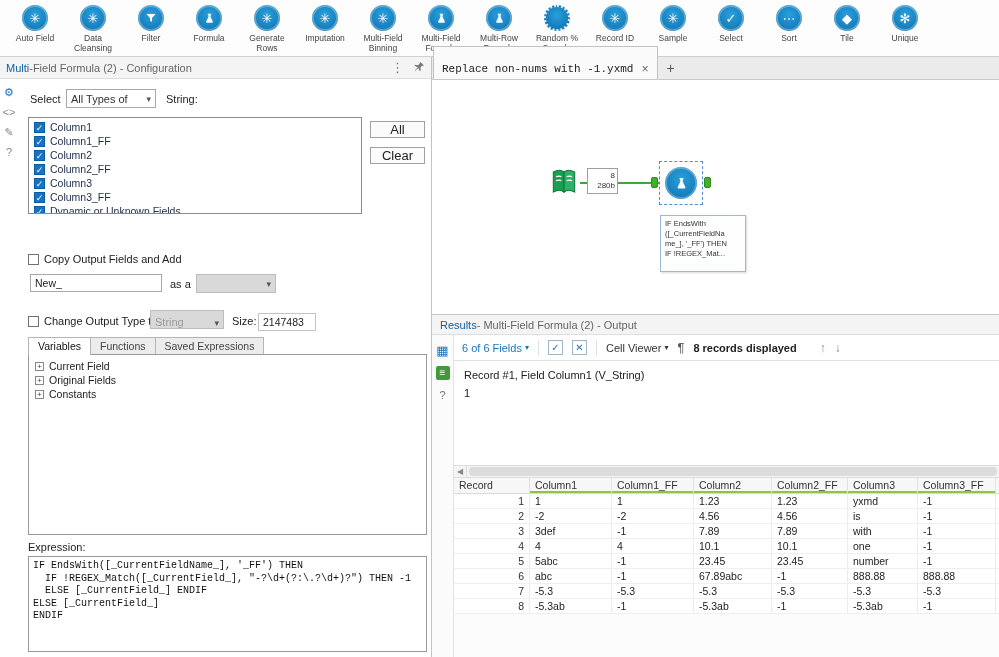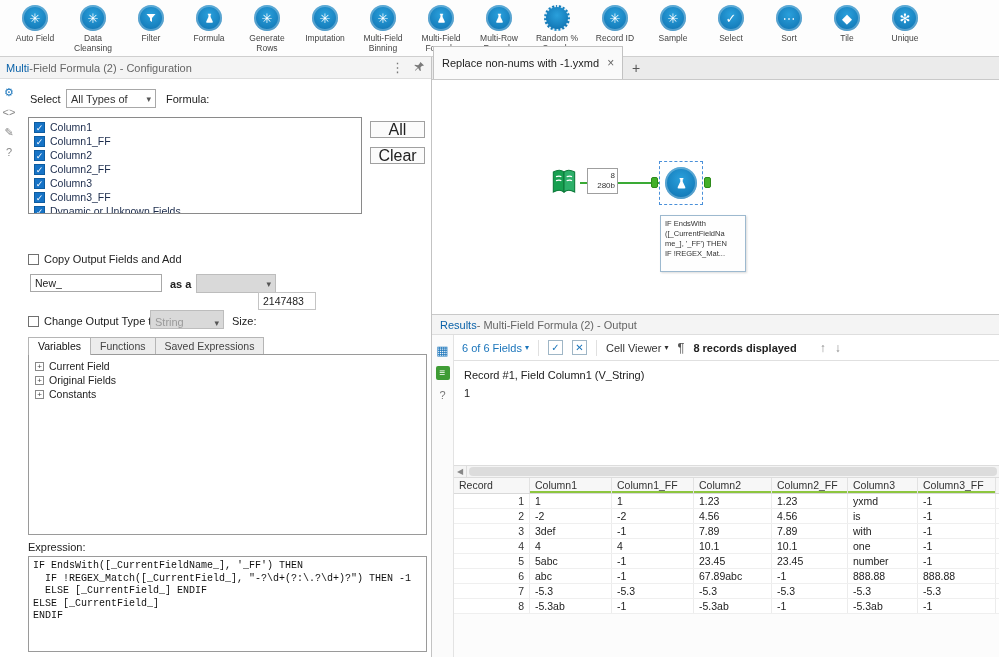--- a/index.html
+++ b/index.html
@@ -59,21 +59,21 @@
   .field-row { display: flex; align-items: center; gap: 5px; padding: 1px 5px; cursor: pointer; }
   .cb {
     width: 11px; height: 11px; flex: none; background: #1673c6; border: 1px solid #0d5ca0;
     color: #fff; font-size: 9px; line-height: 10px; text-align: center;
   }
   .cb-empty { width: 11px; height: 11px; flex: none; border: 1px solid #707070; background: #fff; }
   .field-label { color: #1c2c4c; font-size: 10.5px; }
 
   .btn {
     position: absolute; width: 55px; height: 17px; border: 1px solid #a0a0a0; background: #fbfbfb;
-    font-size: 16px; color: #222; text-align: center; line-height: 15px; cursor: pointer;
+    font-size: 13px; color: #222; text-align: center; line-height: 15px; cursor: pointer;
   }
   .check-row { position: absolute; display: flex; align-items: center; gap: 5px; cursor: pointer; }
   .textinput {
     position: absolute; border: 1px solid #a8a8a8; background: #fff; height: 18px;
     font-size: 10.5px; color: #222; padding: 0 4px; line-height: 16px;
   }
 
   .tabs { position: absolute; left: 28px; top: 258px; display: flex; }
   .tab {
     padding: 2px 9px 3px; border: 1px solid #b5b5b5; border-bottom: none; background: #ececec;
@@ -96,21 +96,21 @@
     position: absolute; left: 28px; top: 477px; width: 399px; height: 96px;
     border: 1px solid #9a9a9a; background: #fff; padding: 3px 4px; overflow: hidden;
   }
   .expr-editor pre { font-family: "Liberation Mono", "DejaVu Sans Mono", monospace; font-size: 10px; line-height: 1.25; color: #111; }
 
   
   .right { flex: 1; display: flex; flex-direction: column; min-width: 0; }
   .tabbar { height: 23px; background: #ebebeb; border-bottom: 1px solid #c9c9c9; display: flex; align-items: flex-end; padding-left: 1px; }
   .doc-tab {
     background: #fafafa; border: 1px solid #c2c2c2; border-bottom: none; height: 22px;
-    display: flex; align-items: center; gap: 8px; padding: 16px 8px; font-size: 11px; color: #222; cursor: pointer;
+    display: flex; gap: 8px; padding: 16px 8px; font-size: 11px; color: #222; cursor: pointer; font-family: Liberation Mono, monospace;
   }
   .doc-tab .x { color: #666; font-size: 12px; cursor: pointer; }
   .plus-tab { width: 26px; height: 22px; display: flex; align-items: center; justify-content: center; color: #555; font-size: 14px; cursor: pointer; }
 
   .canvas { height: 235px; position: relative; background: #fff; border-bottom: 1px solid #c9c9c9; }
   .wire { position: absolute; left: 148px; top: 102px; width: 80px; height: 2px; background: #3aaa35; }
   .conn-label {
     position: absolute; left: 155px; top: 88px; width: 31px; height: 26px;
     border: 1px solid #9f9f9f; background: #fff; font-size: 8px; color: #333;
     display: flex; flex-direction: column; justify-content: center; text-align: right; padding: 0 2px; line-height: 1.25;
@@ -297,21 +297,21 @@
           <span class="strip-icon">&lt;&gt;</span>
           <span class="strip-icon">✎</span>
           <span class="strip-icon">?</span>
         </div>
 
         <span class="lbl" style="left:30px; top:14px;">Select</span>
         <div class="dropdown" style="left:66px; top:10px; width:90px;">
           <span>All Types of</span>
           <span class="chev">▾</span>
         </div>
-        <span class="lbl" style="left:166px; top:14px;">Formula:</span>
+        <span class="lbl" style="left:166px; top:14px;">String:</span>
 
         <div class="listbox" id="field-list">
             <div class="field-row">
               <span class="cb">✓</span>
               <span class="field-label">Column1</span>
             </div>
             <div class="field-row">
               <span class="cb">✓</span>
               <span class="field-label">Column1_FF</span>
             </div>
@@ -339,35 +339,35 @@
 
         <div class="btn" style="left:370px; top:42px;">All</div>
         <div class="btn" style="left:370px; top:68px;">Clear</div>
 
         <div class="check-row" style="left:28px; top:174px;">
           <span class="cb-empty"></span>
           <span class="lbl" style="position:static;">Copy Output Fields and Add</span>
         </div>
 
         <div class="textinput" style="left:30px; top:195px; width:132px;">New_</div>
-        <span class="lbl" style="left:170px; top:199px;font-weight:bold;">as a</span>
+        <span class="lbl" style="left:170px; top:199px;">as a</span>
         <div class="dropdown disabled" style="left:196px; top:195px; width:80px;">
           <span class="chev">▾</span>
         </div>
 
         <div class="check-row" style="left:28px; top:236px;">
           <span class="cb-empty"></span>
           <span class="lbl" style="position:static;">Change Output Type to</span>
         </div>
         <div class="dropdown disabled" style="left:150px; top:231px; width:74px;align-items:flex-end;">
           <span>String</span>
           <span class="chev">▾</span>
         </div>
         <span class="lbl" style="left:232px; top:236px;">Size:</span>
-        <div class="textinput" style="left:258px; top:213px; width:58px; border-color:#c4c4c4;">2147483</div>
+        <div class="textinput" style="left:258px; top:234px; width:58px; border-color:#c4c4c4;">2147483</div>
 
         <div class="tabs">
           <div class="tab active">Variables</div>
           <div class="tab">Functions</div>
           <div class="tab">Saved Expressions</div>
         </div>
 
         <div class="treebox" id="var-tree">
             <div class="tree-item">
               <span class="expander">+</span>

